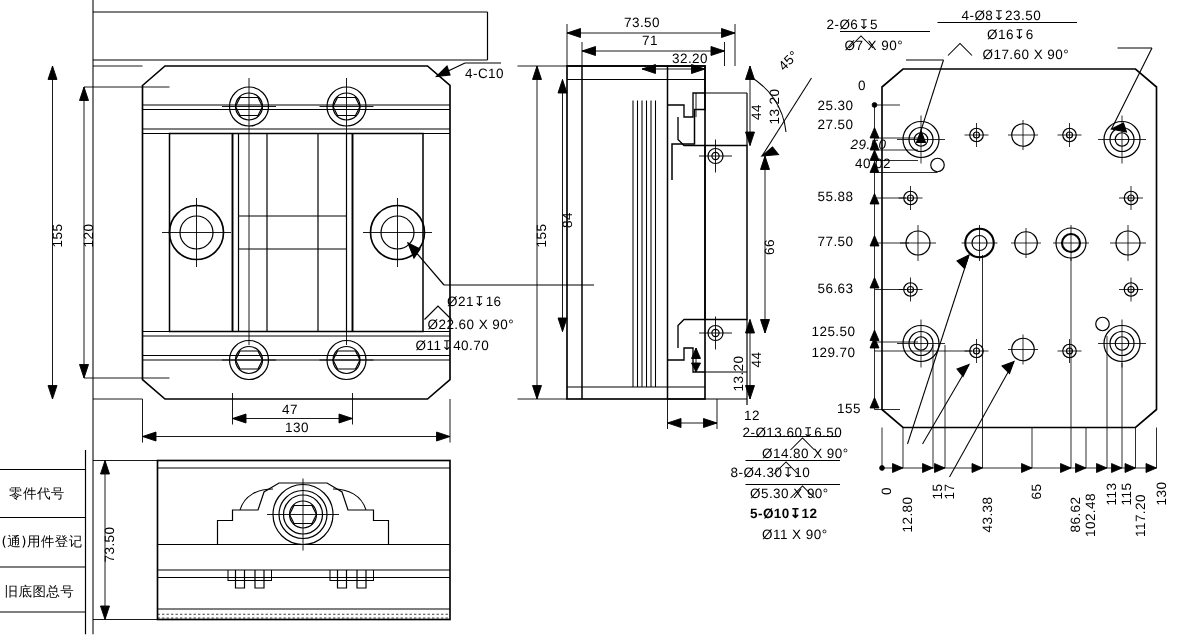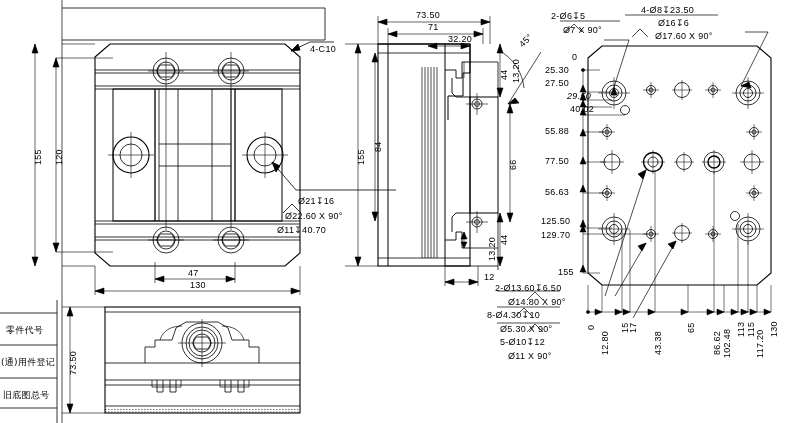--- a/index.html
+++ b/index.html
@@ -512,35 +512,35 @@
 <div class="lbl" style="left:416px;top:10px;">73.50</div>
 <div class="lbl" style="left:428px;top:22px;">71</div>
 <div class="lbl" style="left:432px;top:34px;margin-left:16px;">32.20</div>
 <div class="lbl v" style="left:356px;top:165px;">155</div>
 <div class="lbl v" style="left:373px;top:152px;">84</div>
 <div class="lbl v" style="left:508px;top:170px;">66</div>
 <div class="lbl v" style="left:499px;top:80px;">44</div>
 <div class="lbl v" style="left:499px;top:245px;">44</div>
 <div class="lbl v" style="left:511px;top:83px;">13.20</div>
 <div class="lbl v" style="left:487px;top:261px;">13.20</div>
-<div class="lbl" style="left:484px;top:272px;">12</div>
+<div class="lbl" style="left:496px;top:272px;">12</div>
 <div class="lbl v" style="left:517px;top:42px;transform:rotate(-45deg);">45°</div>
 
 <div class="lbl" style="left:551px;top:11px;">2-Ø6↧5</div>
 <div class="lbl" style="left:563px;top:25px;">Ø7 X 90°</div>
 
 <div class="lbl" style="left:641px;top:5px;">4-Ø8↧23.50</div>
 <div class="lbl" style="left:658px;top:18px;">Ø16↧6</div>
 <div class="lbl" style="left:655px;top:31px;">Ø17.60 X 90°</div>
 
 <div class="lbl" style="left:495px;top:283px;text-align:center;">2-Ø13.60↧6.50</div>
 <div class="lbl" style="left:508px;top:297px;">Ø14.80 X 90°</div>
 <div class="lbl" style="left:487px;top:310px;">8-Ø4.30↧10</div>
 <div class="lbl" style="left:500px;top:324px;">Ø5.30 X 90°</div>
-<div class="lbl" style="left:500px;top:337px;">5-Ø10↧12</div>
+<div class="lbl" style="left:500px;top:337px;font-weight:bold;">5-Ø10↧12</div>
 <div class="lbl" style="left:508px;top:351px;">Ø11 X 90°</div>
 
 <div class="lbl" style="left:572px;top:52px;">0</div>
 <div class="lbl" style="left:545px;top:65px;">25.30</div>
 <div class="lbl" style="left:545px;top:78px;">27.50</div>
 <div class="lbl" style="left:567px;top:91px;font-style:italic;">29.50</div>
 <div class="lbl" style="left:545px;top:104px;margin-left:25px;">40.02</div>
 <div class="lbl" style="left:545px;top:126px;">55.88</div>
 <div class="lbl" style="left:545px;top:156px;">77.50</div>
 <div class="lbl" style="left:545px;top:187px;">56.63</div>

